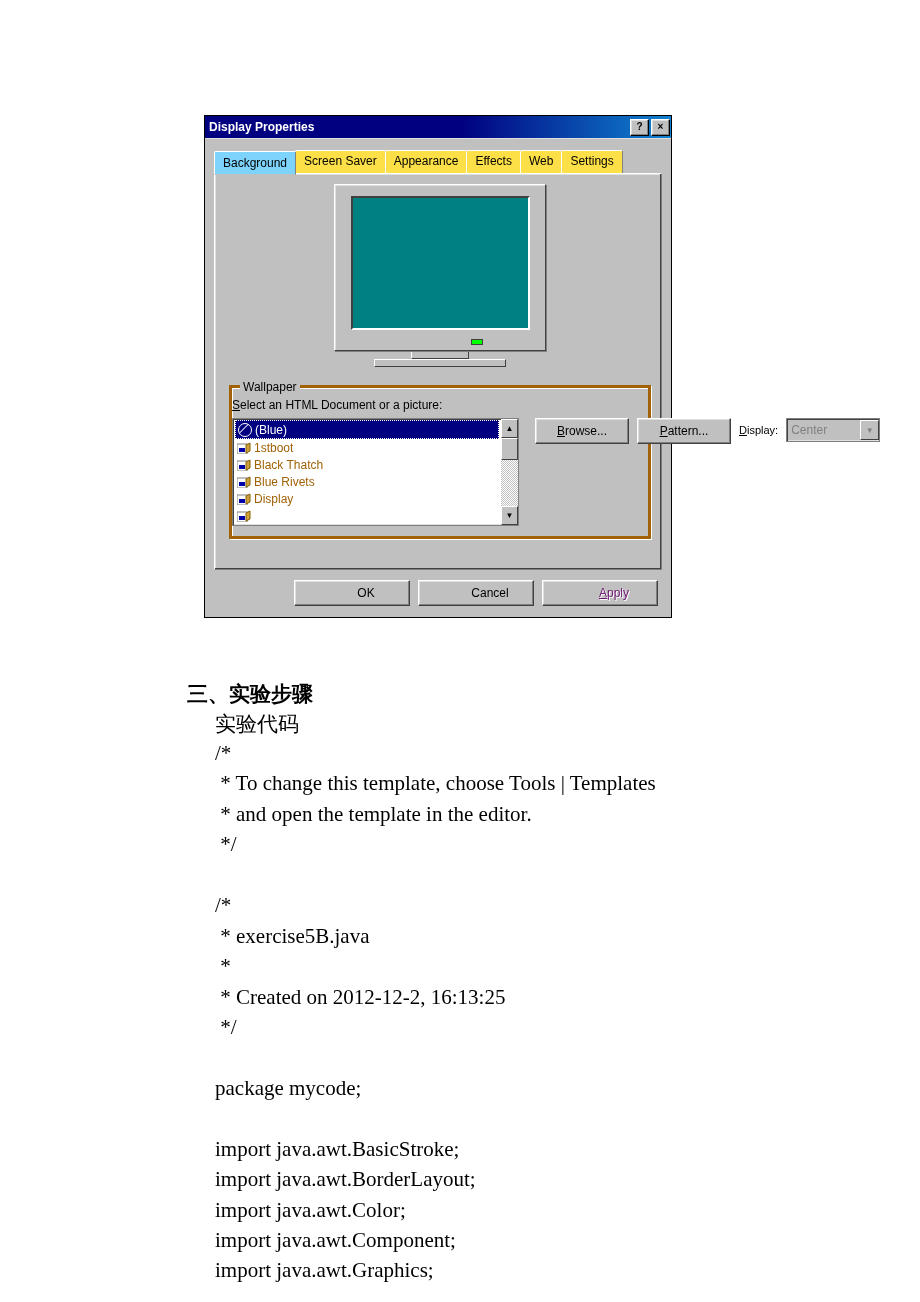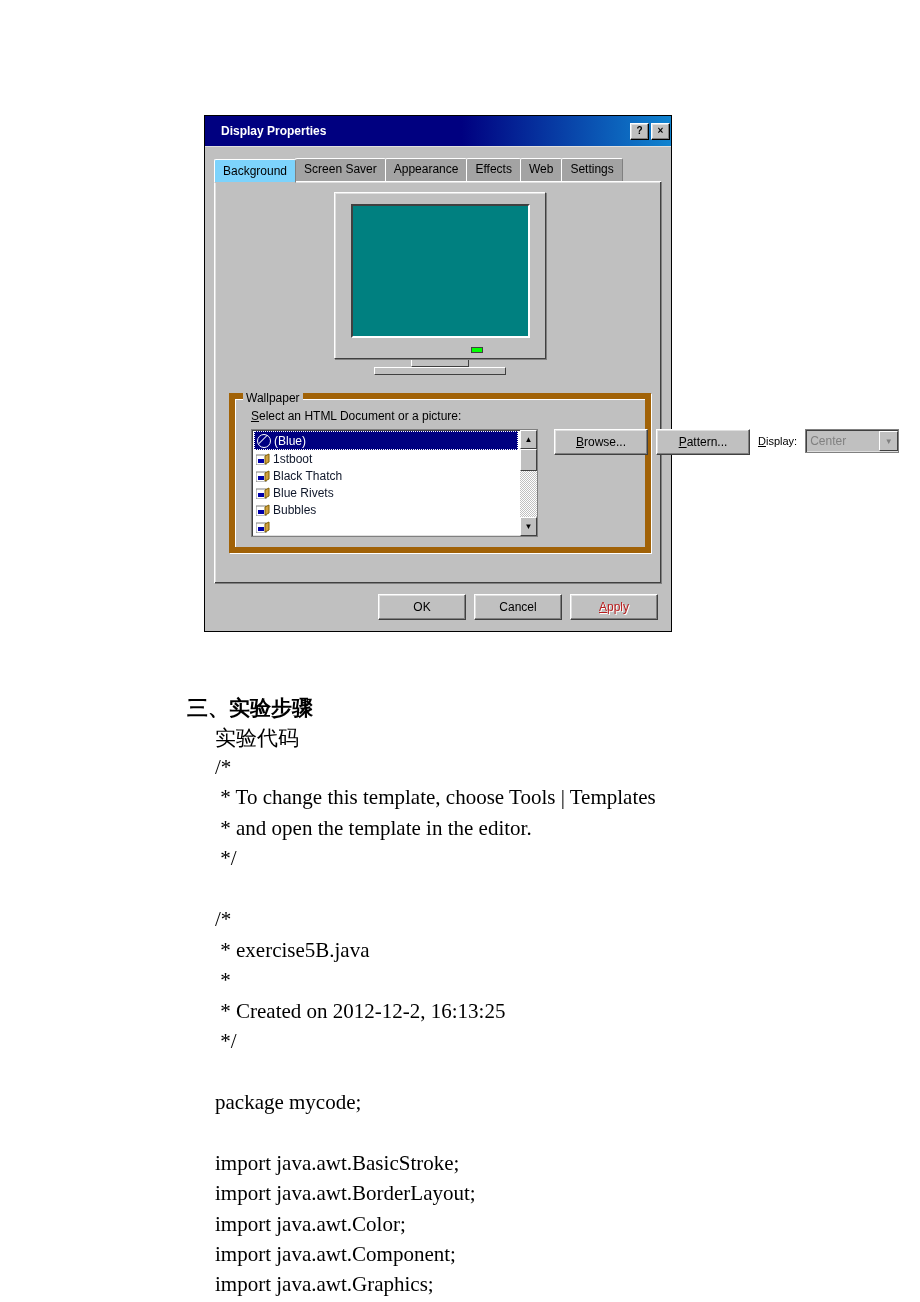--- a/index.html
+++ b/index.html
@@ -15,27 +15,27 @@
   .dialog {
     width: 466px;
     background: #c0c0c0;
     border: 1px solid #000;
     font-family: "MS Sans Serif", Tahoma, Arial, sans-serif;
     font-size: 12px;
     position: relative;
     margin-left: 17px;
   }
   .titlebar {
-    height: 30px;
+    height: 22px;
     display: flex;
     align-items: center;
     background: linear-gradient(to right, #000080 0%, #000080 55%, #1084d0 100%);
     color: #fff;
     font-weight: bold;
-    padding-left: 16px;
+    padding-left: 4px;
   }
   .titlebar .title { flex: 1; }
   .title-btn {
     width: 17px; height: 15px;
     background: #c0c0c0;
     border: 1px solid #fff;
     border-right-color: #000; border-bottom-color: #000;
     box-shadow: inset -1px -1px #808080, inset 1px 1px #dfdfdf;
     margin: 2px 1px; color: #000;
     display:flex;align-items:center;justify-content:center;
@@ -45,21 +45,21 @@
     padding: 2px 3px 3px 3px;
     border-top: 1px solid #dfdfdf;
   }
   
   .tabs {
     display: flex;
     margin: 8px 0 0 6px;
   }
   .tab {
     padding: 3px 8px 4px 8px;
-    background: #a3a3a3;
+    background: #fde047;
     border-top: 1px solid #fff;
     border-left: 1px solid #fff;
     border-right: 1px solid #808080;
     border-top-left-radius: 2px;
     border-top-right-radius: 2px;
     position: relative;
     top: 1px;
     margin-right: -1px;
     color: #000;
   }
@@ -97,59 +97,59 @@
     margin-top:11px;
     width:175px;height:130px;background:#008080;
     border:2px solid #404040;
     border-right-color:#fff;border-bottom-color:#fff;
   }
   .led { position:absolute;right:62px;bottom:5px;width:10px;height:4px;background:#0f0;border:1px solid #404040;}
   .stand1{height:6px;width:56px;background:#c0c0c0;border:1px solid;border-color:#fff #404040 #404040 #fff;margin:0 auto;}
   .stand2{height:6px;width:130px;background:#c0c0c0;border:1px solid;border-color:#fff #404040 #404040 #fff;margin:0 auto;}
   
   .fieldset {
-    border: 6px solid #a16207;
+    border: 3px solid #a16207;
     box-shadow: 1px 1px 0 #fff, inset 1px 1px 0 #fff;
-    padding: 8px 10px 10px 16px;
+    padding: 8px 10px 10px 0;
     position: relative;
   }
   .legend {
     position:absolute;top:-8px;left:8px;background:#c0c0c0;padding:0 3px;font-size:12px;
   }
   .fs-label{margin:2px 0 6px 0;}
   .fs-row{display:flex;gap:10px;}
   .listbox {
     flex:0 0 285px;height:106px;background:#fff;
     border:1px solid #808080;
     box-shadow: inset 1px 1px #404040, inset -1px -1px #dfdfdf;
     display:flex;overflow:hidden;
   }
   .list-items{flex:1;padding:1px 2px;overflow:hidden;}
-  .li{display:flex;align-items:center;gap:3px;height:17px;padding:0 2px;font-size:12px;color:#0f172a;}
+  .li{display:flex;align-items:center;gap:3px;height:17px;padding:0 2px;font-size:12px;color:#a16207;}
   .li.sel{background:#000080;color:#fff;border:1px dotted #fff;}
   .none-icon{width:12px;height:12px;border:1px solid #808080;border-radius:50%;position:relative;display:inline-block;}
   .none-icon::after{content:"";position:absolute;left:-1px;top:4px;width:12px;height:1px;background:#808080;transform:rotate(-45deg);}
   .li.sel .none-icon{border-color:#fff;}
   .li.sel .none-icon::after{background:#fff;}
   .bmp-icon{width:14px;height:12px;display:inline-flex;align-items:flex-end;}
   .bmp-icon svg{width:14px;height:12px;}
   .scrollbar{width:17px;background:#dcdcdc;display:flex;flex-direction:column;}
   .sb-btn{height:17px;background:#c0c0c0;border:1px solid #fff;border-right-color:#404040;border-bottom-color:#404040;display:flex;align-items:center;justify-content:center;font-size:8px;}
   .sb-thumb{height:20px;background:#c0c0c0;border:1px solid #fff;border-right-color:#404040;border-bottom-color:#404040;}
   .sb-track{flex:1;background:repeating-conic-gradient(#c0c0c0 0 25%,#fff 0 50%) 0 0/2px 2px;}
   .right-col{flex:1;display:flex;flex-direction:row;gap:8px;align-items:stretch;padding-left:6px;}
   .btn{height:24px;background:#c0c0c0;border:1px solid #fff;border-right-color:#404040;border-bottom-color:#404040;box-shadow:inset -1px -1px #808080,inset 1px 1px #dfdfdf;font-size:12px;display:flex;align-items:center;justify-content:center;width:92px;}
   .lbl{font-size:11px;margin-top:6px;}
   .combo{height:22px;width:92px;background:#c0c0c0;border:1px solid #808080;box-shadow:inset 1px 1px #404040,inset -1px -1px #dfdfdf;display:flex;align-items:center;}
   .combo span{flex:1;padding:0 4px;color:#808080;}
   .combo .drop{width:17px;height:18px;background:#c0c0c0;border:1px solid #fff;border-right-color:#404040;border-bottom-color:#404040;display:flex;align-items:center;justify-content:center;font-size:8px;color:#808080;}
   
   .bottom-btns{display:flex;justify-content:flex-end;gap:8px;margin:10px 10px 8px 0;}
-  .bottom-btns .btn{width:86px;}
-  .disabled{color:#b91c1c;text-shadow:1px 1px #fff;}
+  .bottom-btns .btn{width:86px;padding-left:28px;}
+  .disabled{color:#701a75;text-shadow:1px 1px #fff;}
   u{text-decoration:underline;}
   
   .heading {
     margin-top: 62px;
     font-family: SimSun,"宋体",serif;
     font-weight: bold;
     font-size: 21px;
   }
   .cn-sub {
     font-family: SimSun,"宋体",serif;
@@ -242,21 +242,21 @@
                   <span>Blue Rivets</span>
                 </div>
                 <div class="li">
                   <span class="bmp-icon">
                       <svg viewBox="0 0 14 12">
                         <rect x="0" y="2" width="10" height="10" fill="#fff" stroke="#808080"></rect>
                         <rect x="2" y="6" width="6" height="4" fill="#00a"></rect>
                         <path d="M9 3 L13 1 L13 9 L9 11 Z" fill="#d0a040" stroke="#806000"></path>
                       </svg>
                     </span>
-                  <span>Bubbles</span>
+                  <span>Display</span>
                 </div>
                 <div class="li">
                   <span class="bmp-icon">
                       <svg viewBox="0 0 14 12">
                         <rect x="0" y="2" width="10" height="10" fill="#fff" stroke="#808080"></rect>
                         <rect x="2" y="6" width="6" height="4" fill="#00a"></rect>
                         <path d="M9 3 L13 1 L13 9 L9 11 Z" fill="#d0a040" stroke="#806000"></path>
                       </svg>
                     </span>
                 </div>

